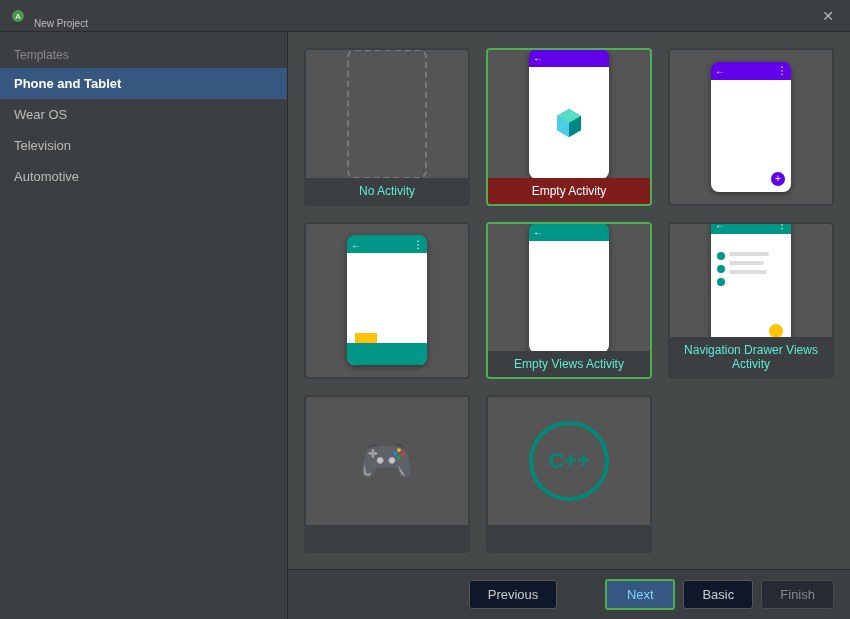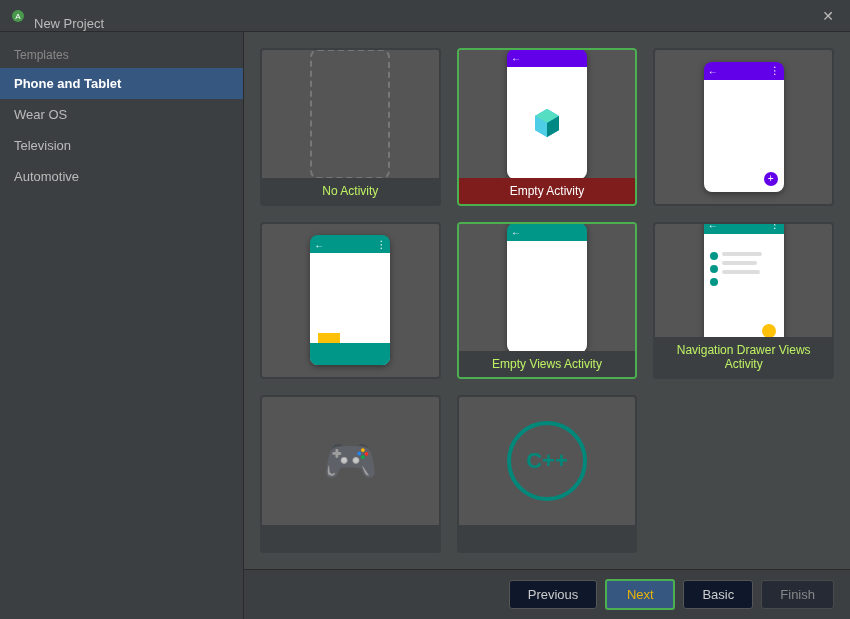--- a/index.html
+++ b/index.html
@@ -24,41 +24,41 @@
       border-bottom: 1px solid #2b2b2b;
       height: 32px;
     }
     .title-bar-icon {
       width: 16px;
       height: 16px;
       margin-right: 8px;
     }
     .title-bar-title {
       flex: 1;
-      font-size: 13px;
+      font-size: 10px;
       color: #bbbbbb;
       margin-top: 16px;
     }
     .title-bar-close {
       cursor: pointer;
       color: #bbbbbb;
       font-size: 14px;
       padding: 2px 6px;
     }
 
     
     .main-layout {
       display: flex;
       flex: 1;
       overflow: hidden;
     }
 
     
     .sidebar {
-      width: 244px;
+      width: 288px;
       background: #3c3f41;
       border-right: 1px solid #2b2b2b;
       display: flex;
       flex-direction: column;
       padding-top: 10px;
     }
     .sidebar-section-label {
       padding: 6px 14px;
       font-size: 12px;
       color: #888;
@@ -121,21 +121,21 @@
       position: relative;
       overflow: hidden;
       display: flex;
       align-items: center;
       justify-content: center;
     }
 
     .card-label {
       padding: 6px 8px;
       font-size: 12px;
-      color: #bef264;
+      color: #5eead4;
       text-align: center;
       width: 100%;
       background: #3c3f41;
     }
     .template-card.highlighted .card-label {
       background: #7f1d1d;
       color: #ffffff;
     }
 
     
@@ -279,22 +279,23 @@
       color: #cccccc;
       border-radius: 3px;
       cursor: pointer;
       font-size: 13px;
       min-width: 70px;
       text-align: center;
     }
     .btn.primary {
       background: #365880;
       border-color: #4caf50;
-      color: #eab308;
+      color: #7dd3fc;
       border-width: 2px;
+      margin-left: 40px;
     }
     .btn.disabled {
       opacity: 0.5;
       cursor: default;
     }
 
     
     .arrow-back {
       font-size: 10px;
       color: white;

